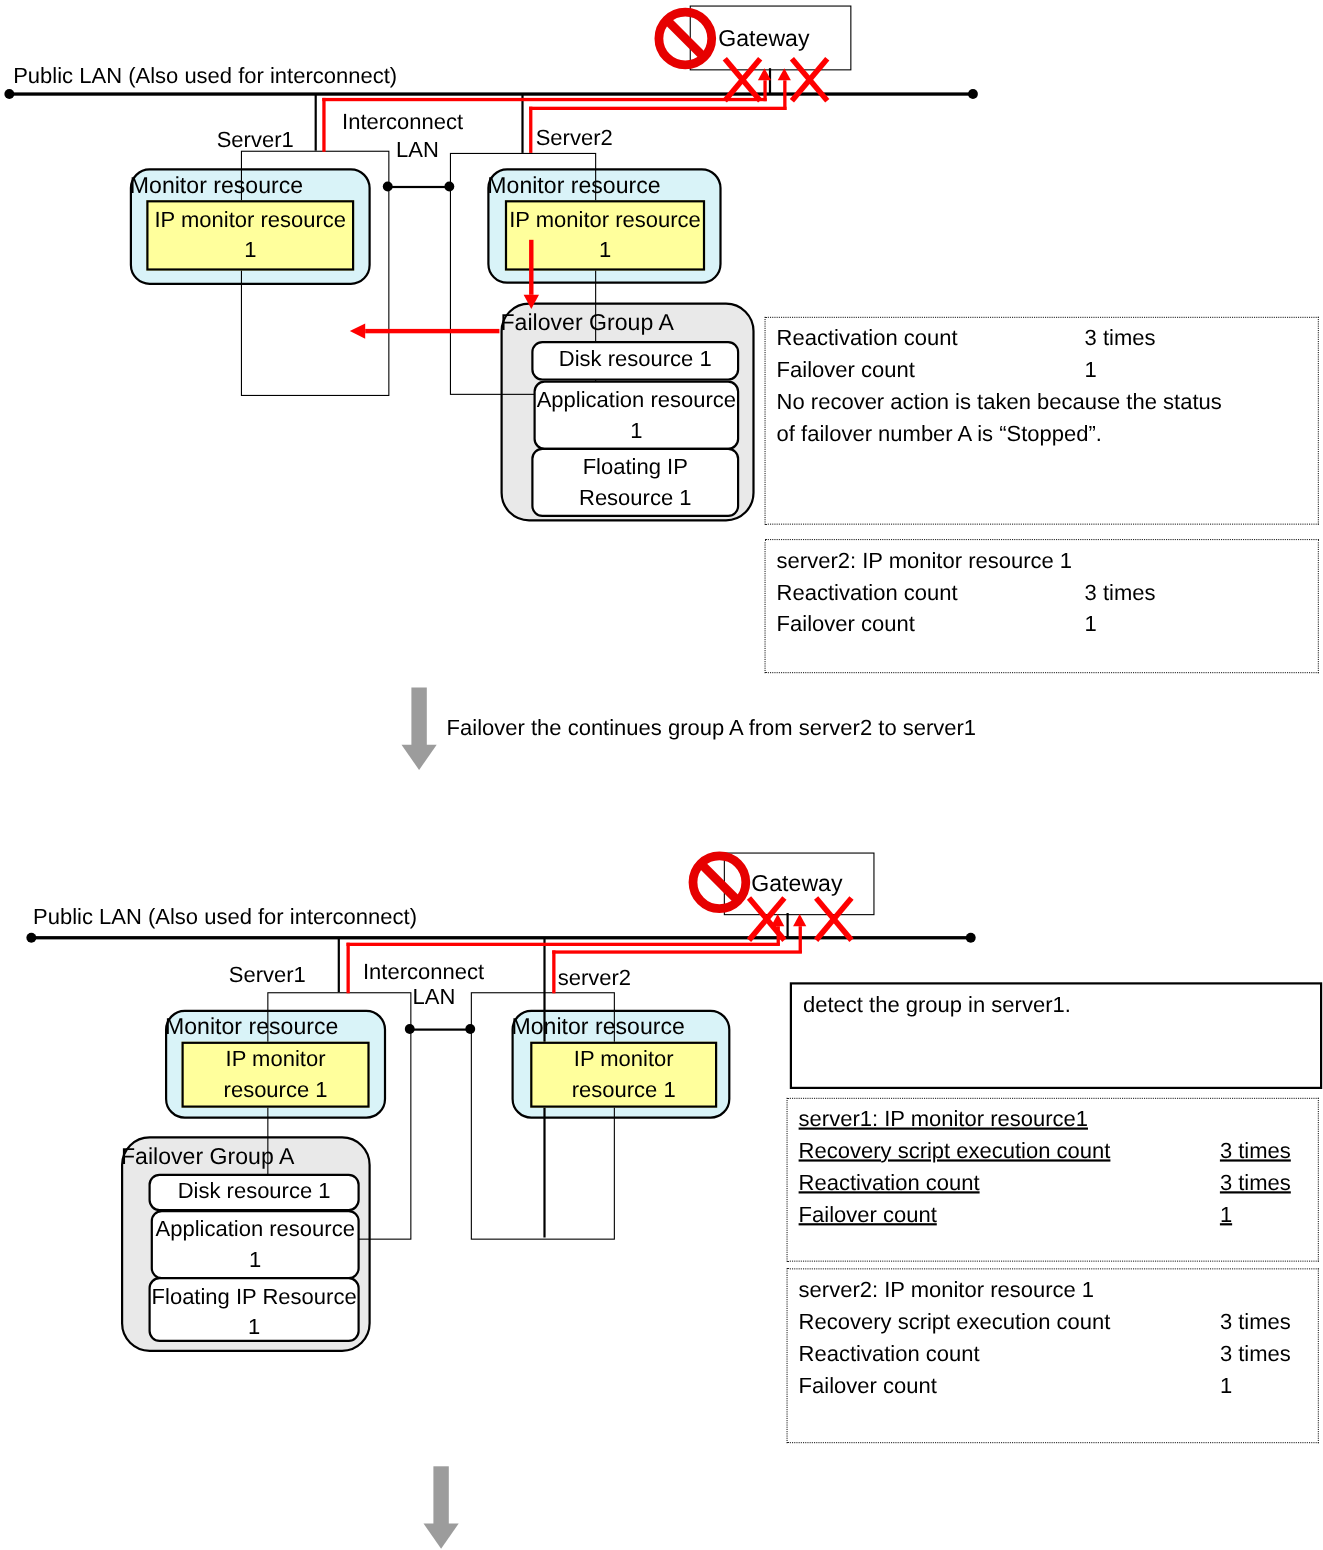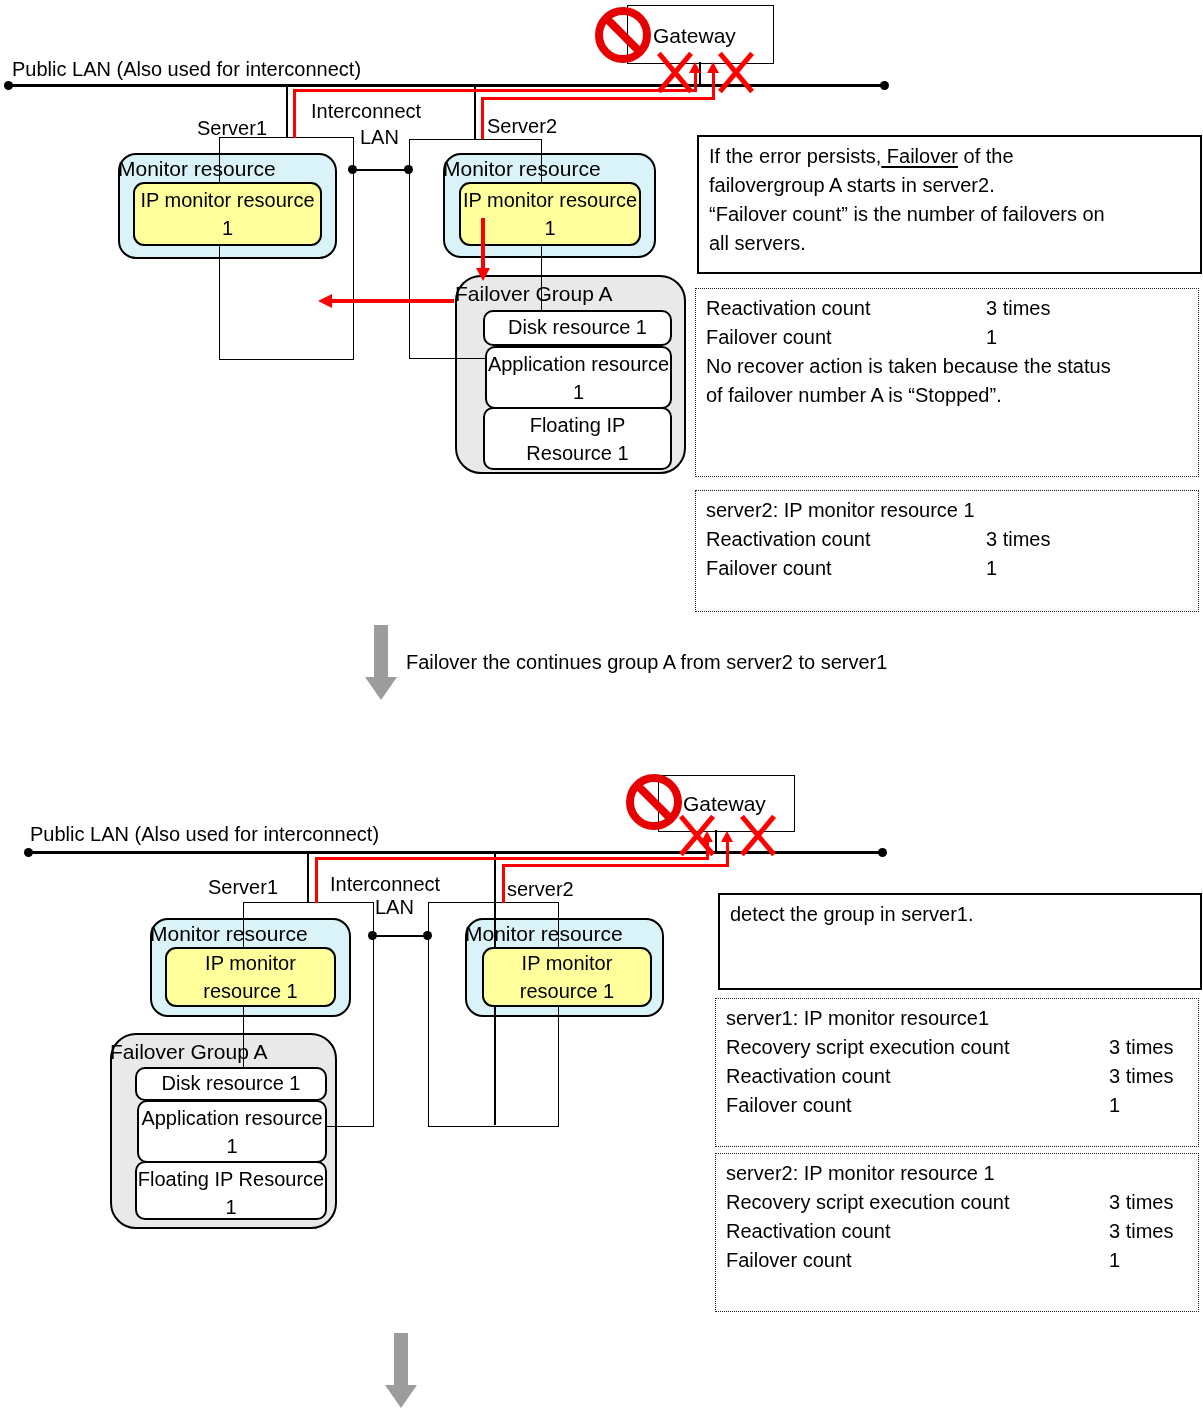--- a/index.html
+++ b/index.html
@@ -6,21 +6,21 @@
   #canvas{position:relative;width:1203px;height:1409px;background:#fff;overflow:hidden;
           font-family:"Liberation Sans",sans-serif;color:#000;}
   .hline{position:absolute;background:#000;height:2px;z-index:2;}
   .vline{position:absolute;background:#000;width:2px;z-index:2;}
   .redline{background:#fe0000 !important;z-index:6;}
   .dot{position:absolute;width:9px;height:9px;border-radius:50%;background:#000;z-index:2;}
   .rect{position:absolute;border:1px solid #000;background:transparent;z-index:2;}
   .label{position:absolute;font-size:20px;line-height:1.15;white-space:nowrap;z-index:4;}
   .ctext{white-space:normal;}
   .cyanbox{position:absolute;background:#d9f3f8;border:2px solid #000;border-radius:18px;z-index:1;}
-  .yellowbox{position:absolute;background:#ffff9c;border:2px solid #000;border-radius:11px;z-index:3;
+  .yellowbox{position:absolute;background:#ffff9c;border:2px solid #000;border-radius:0;z-index:3;
              font-size:20px;line-height:28px;text-align:center;}
   .graybox{position:absolute;background:#e9e9e9;border:2px solid #000;border-radius:26px;z-index:1;}
   .whitebox{position:absolute;background:#fff;border:2px solid #000;border-radius:10px;z-index:3;
             font-size:20px;line-height:28px;text-align:center;}
   .infobox{position:absolute;background:#fff;font-size:20px;line-height:29px;padding:5px 10px;z-index:5;}
   .solidbdr{border:2px solid #000;}
   .dotbdr{border:1.5px dotted #222;}
   .statrow{display:flex;}
   .statlabel{flex:none;}
   .prohibit{position:absolute;width:56px;height:56px;border:8px solid #e60000;border-radius:50%;
@@ -99,26 +99,20 @@
   <div class="label ctext" style="left:455px;top:282px;width:227px;font-size:21px;">Failover Group A</div>
   <div class="whitebox" style="left:483px;top:310px;width:185px;height:32px;line-height:31px;">Disk resource 1</div>
   <div class="whitebox" style="left:485px;top:346px;width:183px;height:57px;padding-top:2px;">Application resource 1</div>
   <div class="whitebox" style="left:483px;top:407px;width:185px;height:57px;padding-top:2px;">Floating IP Resource 1</div>
 
   <div class="vline redline" style="left:481px;top:218px;height:50px;width:4px;"></div>
   <div class="tri tri-down" style="left:476px;top:268px;"></div>
   <div class="hline redline" style="left:332px;top:299px;width:122px;height:4px;"></div>
   <div class="tri tri-left" style="left:318px;top:294px;"></div>
 
-  <div class="infobox solidbdr" style="left:697px;top:135px;width:481px;height:125px;">
-    <div><span>If the error persists,</span><u> Failover</u><span> of the</span></div>
-    <div>failovergroup A starts in server2.</div>
-    <div>“Failover count” is the number of failovers on</div>
-    <div>all servers.</div>
-  </div>
 
   <div class="infobox dotbdr" style="left:695px;top:288px;width:482px;height:177px;">
     <div class="statrow">
       <span class="statlabel" style="width:280px;">Reactivation count</span>
       <span>3 times</span>
     </div>
     <div class="statrow">
       <span class="statlabel" style="width:280px;">Failover count</span>
       <span>1</span>
     </div>
@@ -197,21 +191,21 @@
   <div class="graybox" style="left:110px;top:1033px;width:223px;height:192px;"></div>
   <div class="label ctext" style="left:110px;top:1040px;width:223px;font-size:21px;">Failover Group A</div>
   <div class="whitebox" style="left:135px;top:1067px;width:188px;height:30px;line-height:29px;">Disk resource 1</div>
   <div class="whitebox" style="left:137px;top:1100px;width:186px;height:57px;padding-top:2px;">Application resource 1</div>
   <div class="whitebox" style="left:135px;top:1161px;width:188px;height:53px;padding-top:2px;">Floating IP Resource 1</div>
 
   <div class="infobox solidbdr" style="left:718px;top:893px;width:460px;height:83px;">
     <div>detect the group in server1.</div>
   </div>
 
-  <div class="infobox dotbdr" style="left:715px;top:998px;width:462px;height:137px;">
+  <div class="infobox dotbdr" style="left:715px;top:998px;width:462px;height:137px;text-decoration:underline;">
     <div>server1: IP monitor resource1</div>
     <div class="statrow">
       <span class="statlabel" style="width:383px;">Recovery script execution count</span>
       <span>3 times</span>
     </div>
     <div class="statrow">
       <span class="statlabel" style="width:383px;">Reactivation count</span>
       <span>3 times</span>
     </div>
     <div class="statrow">

